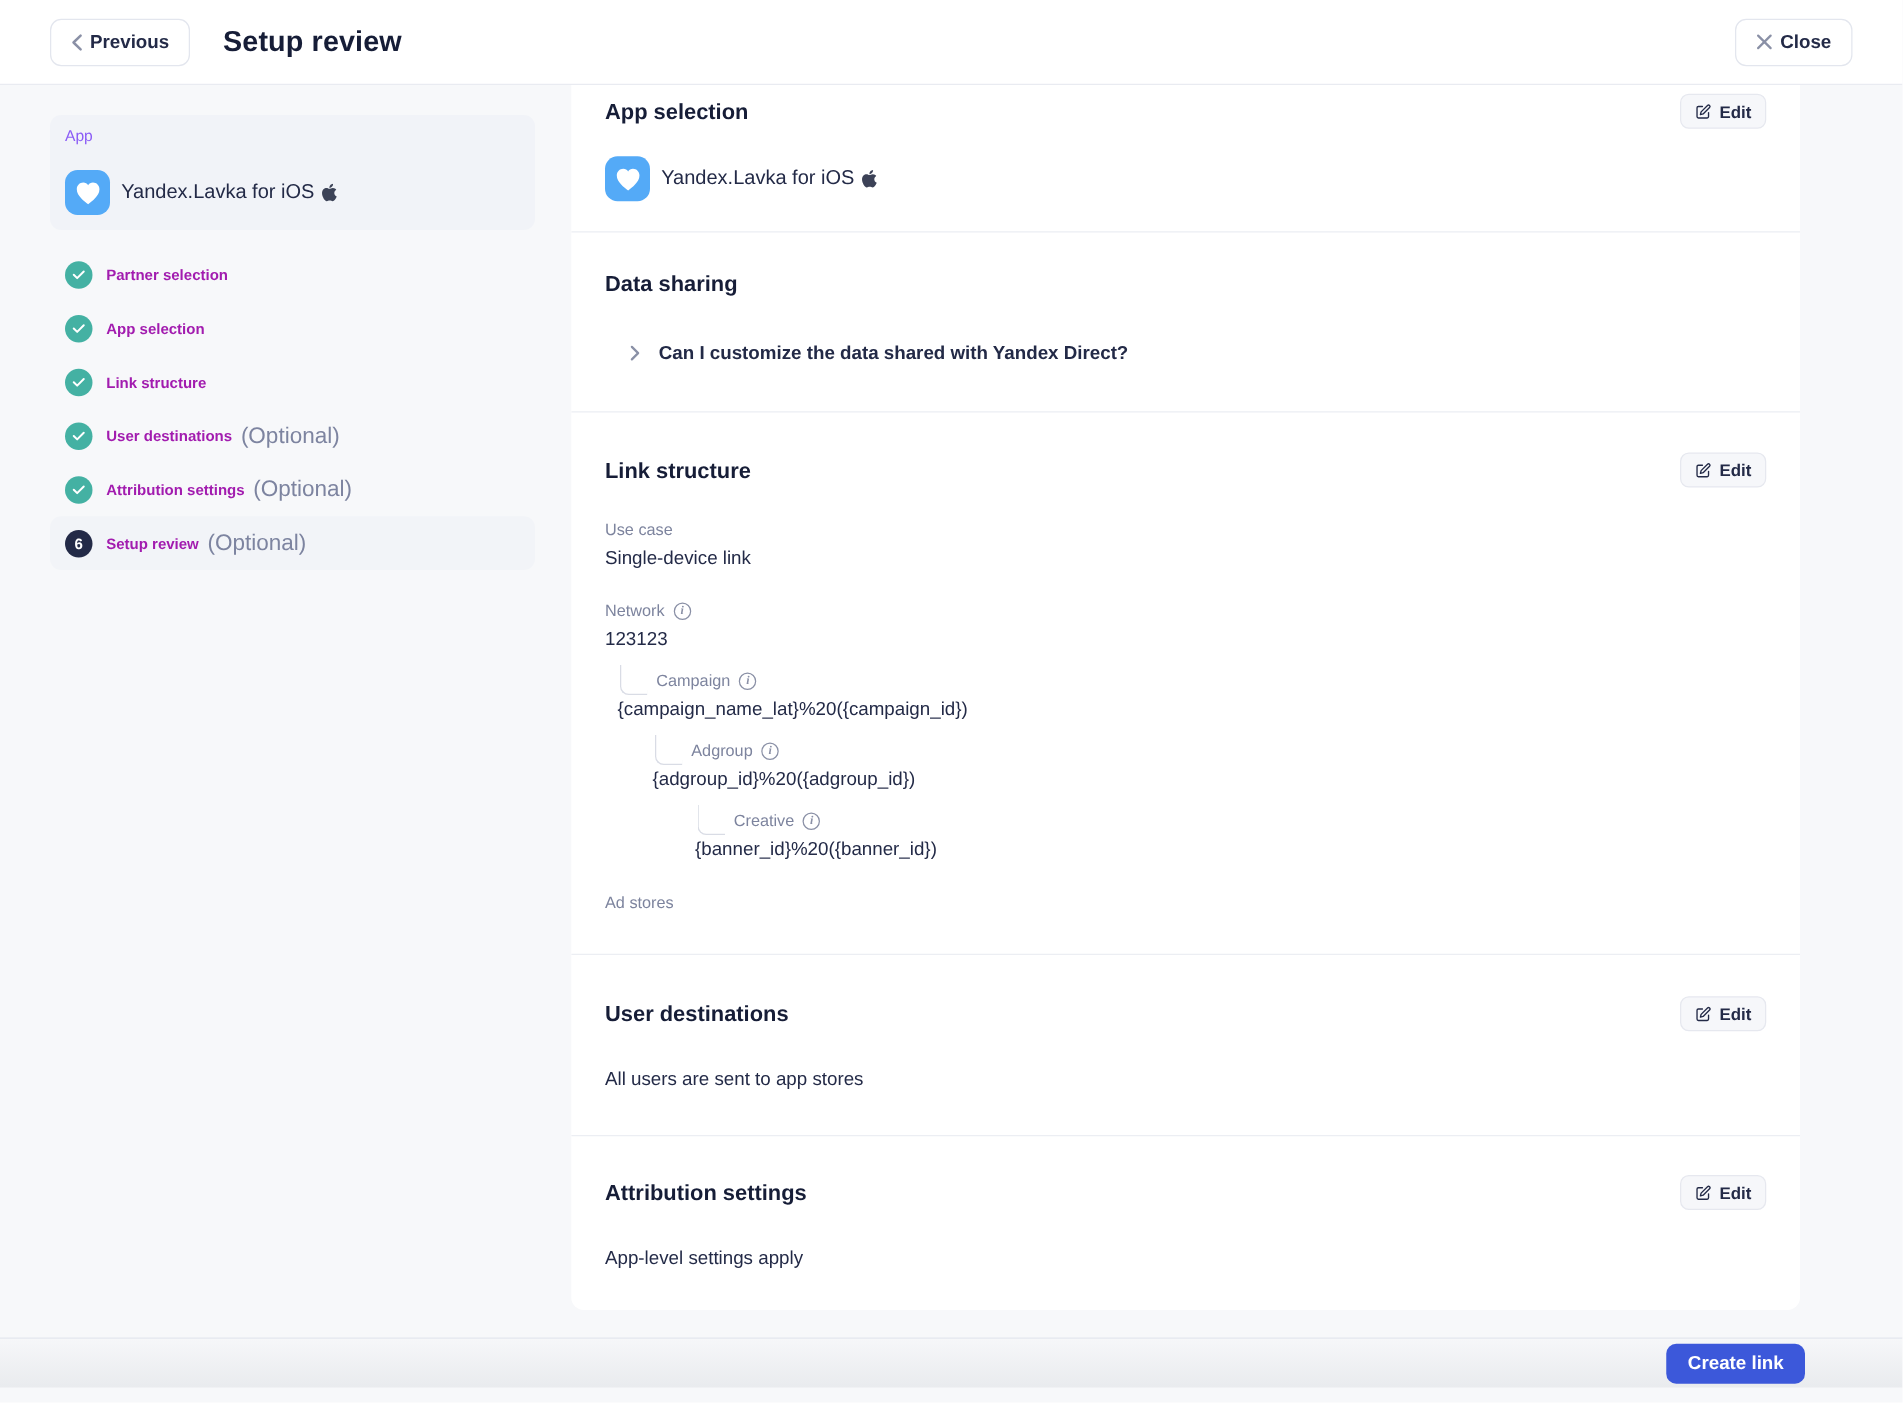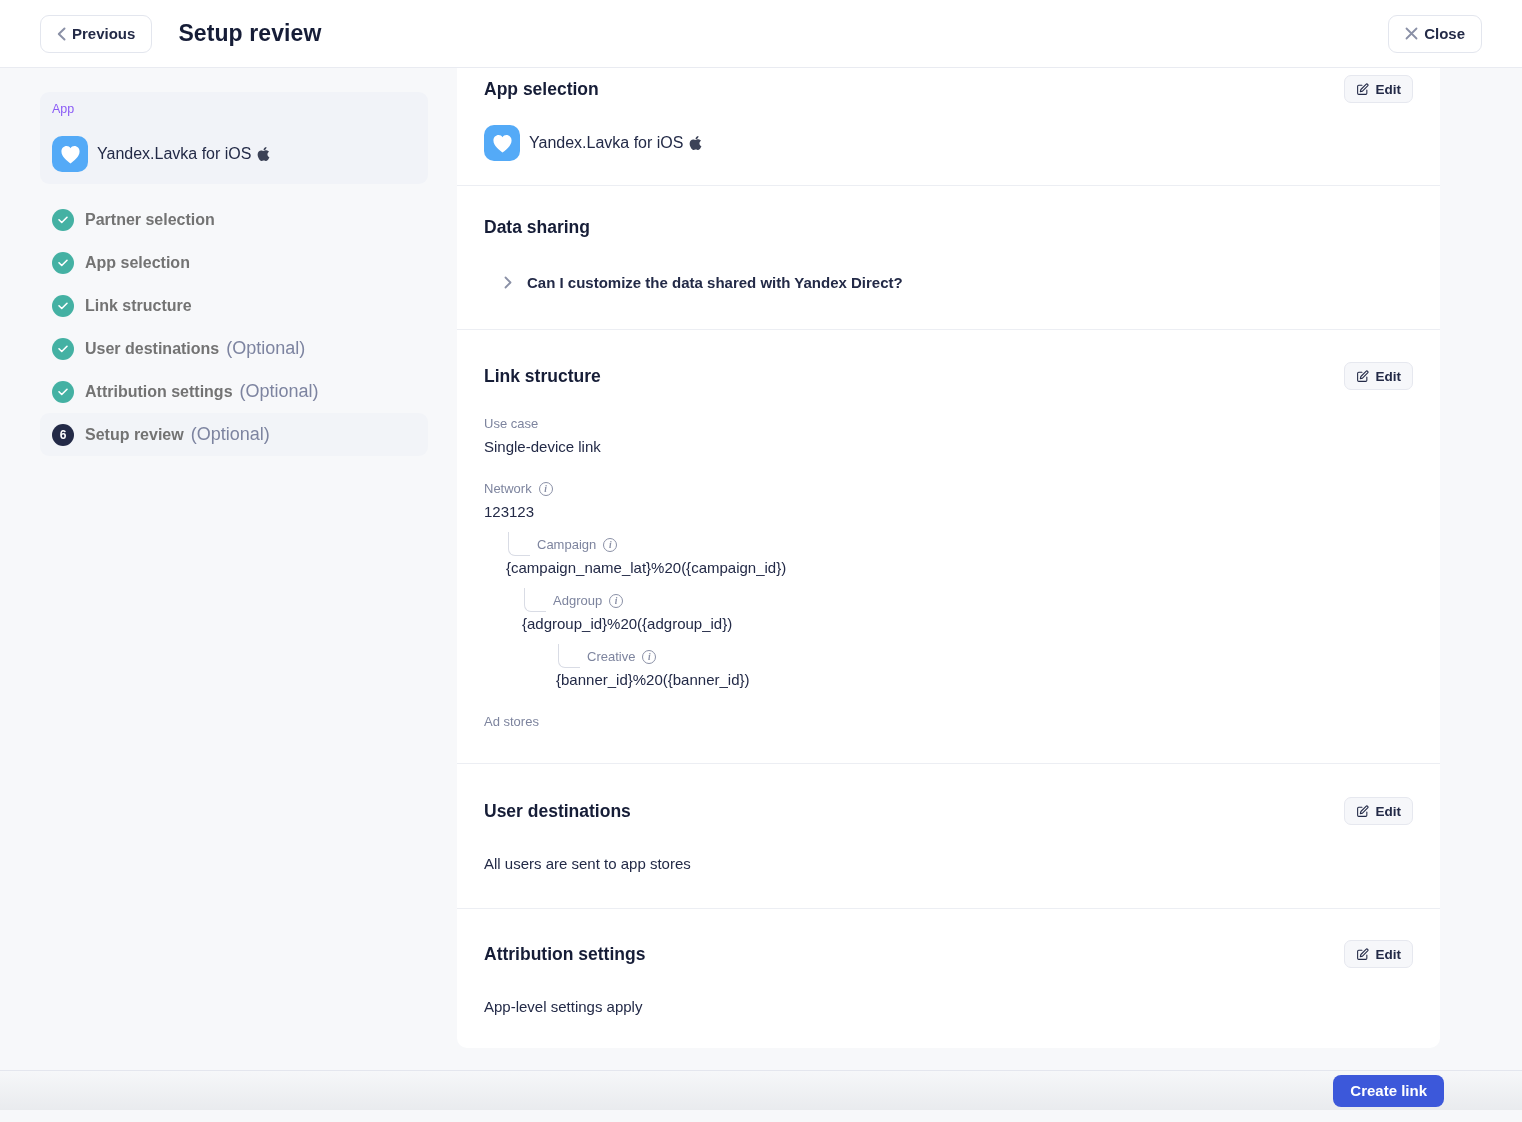--- a/index.html
+++ b/index.html
@@ -106,23 +106,23 @@
     border-radius: 50%;
     background: #232a47;
     color: #ffffff;
     font-size: 12px;
     font-weight: 700;
     display: flex; align-items: center; justify-content: center;
     flex: none;
   }
   .step-label {
     margin-left: 11px;
-    font-size: 16px;
-    font-weight: 700;
-    color: #737373;
+    font-size: 12px;
+    font-weight: 700;
+    color: #a21caf;
   }
   .opt-label {
     margin-left: 7px;
     font-size: 18px;
     color: #7d84a0;
   }
 
   
   .main-card {
     flex: none;
@@ -218,21 +218,21 @@
   .tree-level { position: relative; }
   .tree-level .connector {
     position: absolute;
     width: 22px;
     height: 24px;
     border-left: 1.5px solid #d9dce5;
     border-bottom: 1.5px solid #d9dce5;
     border-bottom-left-radius: 7px;
     top: -5px;
   }
-  .lv1 { margin-left: 24px;  }
+  .lv1 { margin-left: 12px;  }
   .lv2 { margin-left: 40px; }
   .lv3 { margin-left: 74px; }
   .tree-level .tree-inner { padding-left: 29px; }
   .tree-level .field-label { margin-top: 17px; }
   .tree-level .field-value { margin-top: 7px; margin-left: -2px; }
 
   
   .footer {
     height: 40px;
     border-top: 1px solid #e4e6ee;

